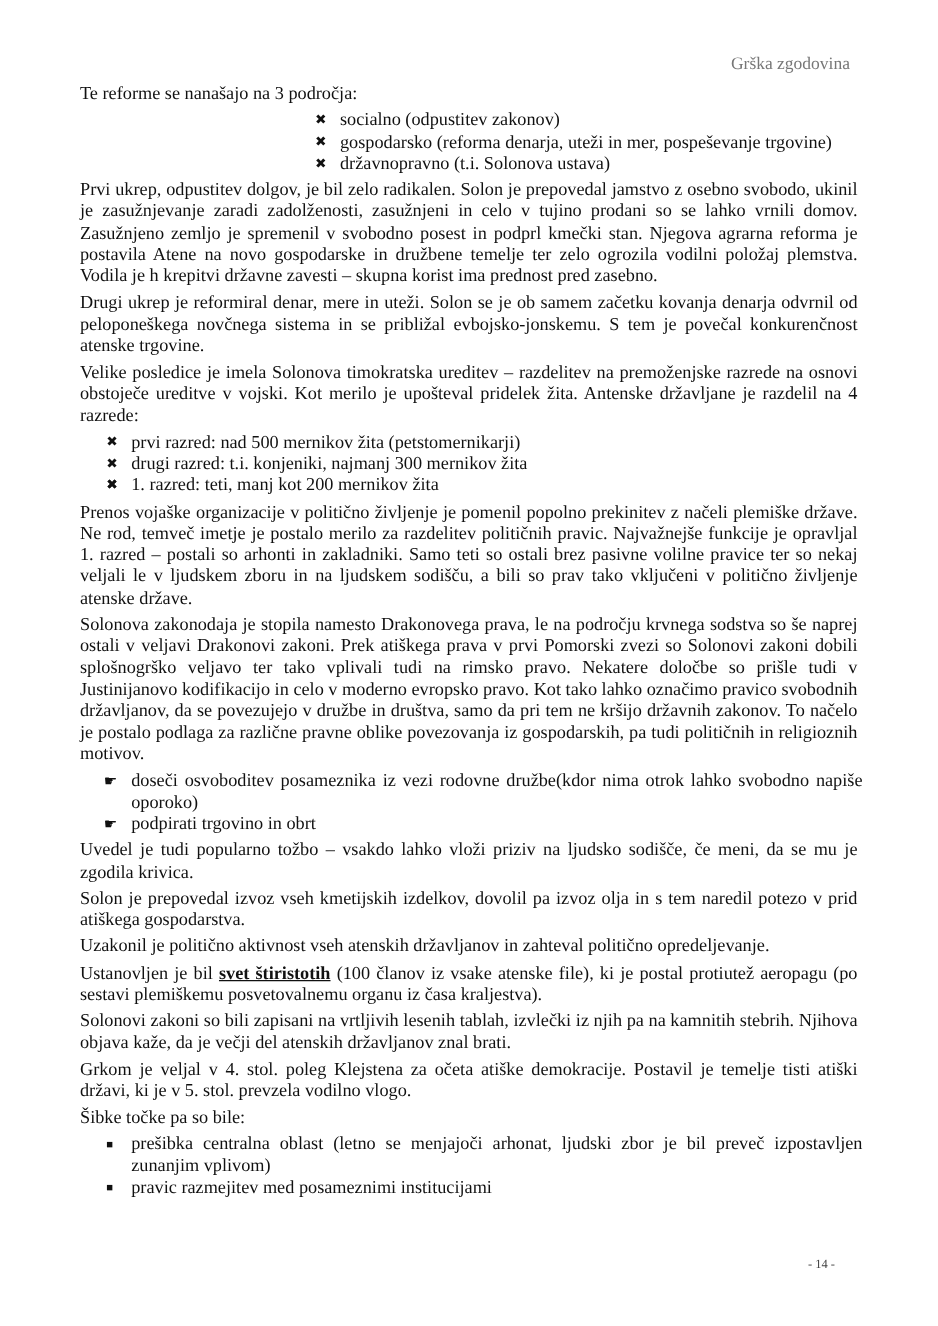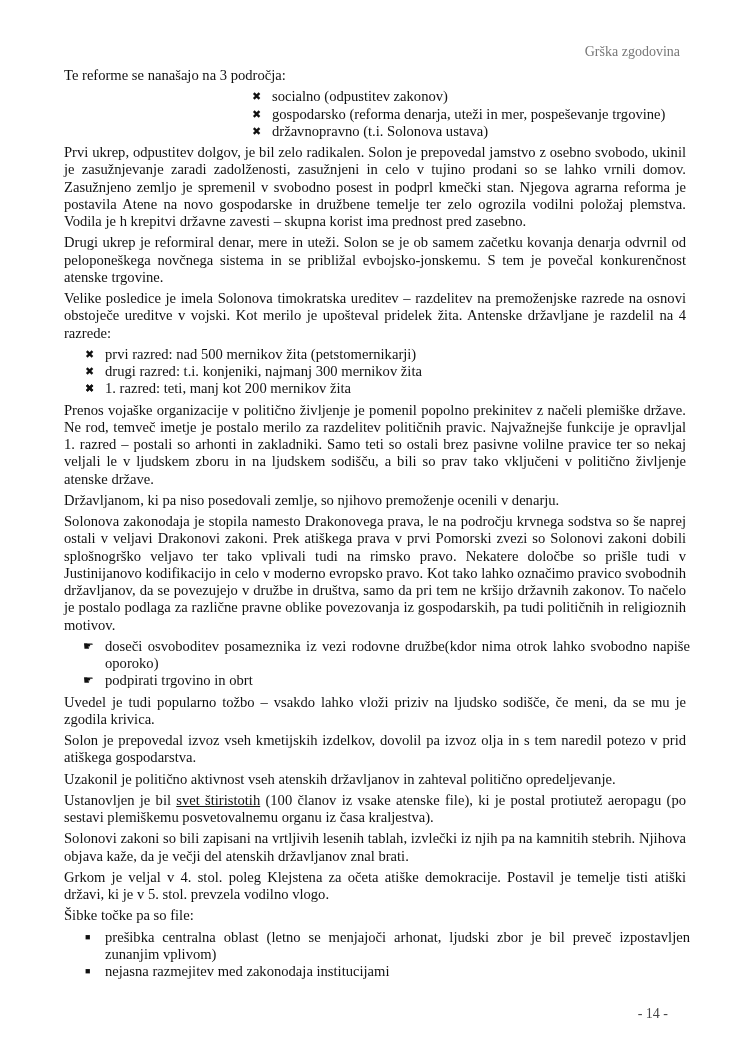--- a/index.html
+++ b/index.html
@@ -12,22 +12,22 @@
     .list { margin: 0; padding: 0; list-style: none; }
     .list li { position: relative; text-align: justify; }
     .list .marker { position: absolute; left: -20px; top: 0; font-size: 11px; }
     .list-areas { padding-left: 212px; }
     .list-classes { padding-left: 45px; }
     .list-ideas { padding-left: 45px; }
     .list-ideas .marker { left: -22px; font-size: 12px; }
     .list-weak { padding-left: 45px; }
     .list-weak .marker { font-size: 9px; left: -20px; }
     b { font-weight: normal; }
-    u { text-decoration: underline; }
-    .footer { position: absolute; top: 1006px; right: 82px; font-size: 14px; color: #444; }
+    u { text-decoration: underline; font-weight: bold; }
+    .footer { position: absolute; top: 1006px; right: 82px; font-size: 10px; color: #444; }
   </style>
 </head>
 <body>
 
 <div class="header">Grška zgodovina</div>
 
 <div class="content">
   <p>Te reforme se nanašajo na 3 področja:</p>
   <ul class="list list-areas">
     <li><span class="marker">✖</span><span>socialno (odpustitev zakonov)</span></li>
@@ -40,35 +40,34 @@
   <p><span>Velike posledice je imela Solonova </span><b>timokratska ureditev</b><span> – razdelitev na premoženjske razrede na osnovi obstoječe ureditve v vojski. Kot merilo je upošteval pridelek žita. Antenske državljane je razdelil na 4 razrede:</span></p>
 
   <ul class="list list-classes">
     <li><span class="marker">✖</span><span>prvi razred: nad 500 mernikov žita (petstomernikarji)</span></li>
     <li><span class="marker">✖</span><span>drugi razred: t.i. konjeniki, najmanj 300 mernikov žita</span></li>
     <li><span class="marker">✖</span></li>
     <li><span class="marker">✖</span><span>1. razred: teti, manj kot 200 mernikov žita</span></li>
   </ul>
 
   <p>Prenos vojaške organizacije v politično življenje je pomenil popolno prekinitev z načeli plemiške države. Ne rod, temveč imetje je postalo merilo za razdelitev političnih pravic. Najvažnejše funkcije je opravljal 1. razred – postali so arhonti in zakladniki. Samo teti  so ostali brez pasivne volilne pravice ter so nekaj veljali le v ljudskem zboru in na ljudskem sodišču, a bili so prav tako vključeni v politično življenje atenske države.</p>
-  <p>Državljanom, ki pa niso posedovali zemlje, so njihovo premoženje ocenili v denarju.</p>
   <p>Solonova zakonodaja je stopila namesto Drakonovega prava, le na področju krvnega sodstva so še naprej ostali v veljavi Drakonovi zakoni. Prek atiškega prava v prvi Pomorski zvezi so Solonovi zakoni dobili splošnogrško veljavo ter tako vplivali tudi na rimsko pravo. Nekatere določbe so prišle tudi v Justinijanovo kodifikacijo in celo v moderno evropsko pravo. Kot tako lahko označimo pravico svobodnih državljanov, da se povezujejo v družbe in društva, samo da pri tem ne kršijo državnih zakonov. To načelo je postalo podlaga za različne pravne oblike povezovanja iz gospodarskih, pa tudi političnih in religioznih motivov.</p>
 
   <ul class="list list-ideas">
     <li><span class="marker">☛</span><span>doseči osvoboditev posameznika iz vezi rodovne družbe(kdor nima otrok lahko svobodno napiše oporoko)</span></li>
     <li><span class="marker">☛</span><span>podpirati trgovino in obrt</span></li>
   </ul>
 
   <p>Uvedel je tudi popularno tožbo – vsakdo lahko vloži priziv na ljudsko sodišče, če meni, da se  mu je zgodila krivica.</p>
   <p>Solon je prepovedal izvoz vseh kmetijskih izdelkov, dovolil pa izvoz olja in s tem naredil potezo v prid atiškega gospodarstva.</p>
   <p>Uzakonil je politično aktivnost vseh atenskih državljanov in zahteval politično opredeljevanje.</p>
   <p><span>Ustanovljen je bil </span><u>svet štiristotih</u><span> (100 članov iz vsake atenske file), ki je postal protiutež aeropagu (po sestavi plemiškemu posvetovalnemu organu iz časa kraljestva).</span></p>
   <p>Solonovi zakoni so bili zapisani na vrtljivih lesenih tablah, izvlečki iz njih pa na kamnitih stebrih. Njihova objava kaže, da je večji del atenskih državljanov znal brati.</p>
   <p>Grkom je veljal v 4. stol. poleg Klejstena za očeta atiške demokracije. Postavil je temelje tisti atiški državi, ki je v 5. stol. prevzela vodilno vlogo.</p>
-  <p>Šibke točke pa so file:</p>
+  <p>Šibke točke pa so bile:</p>
 
   <ul class="list list-weak">
     <li><span class="marker">■</span><span>prešibka centralna oblast (letno se menjajoči arhonat, ljudski zbor je bil preveč izpostavljen zunanjim vplivom)</span></li>
-    <li><span class="marker">■</span><span>nejasna razmejitev med zakonodaja institucijami</span></li>
+    <li><span class="marker">■</span><span>pravic razmejitev med posameznimi institucijami</span></li>
   </ul>
 </div>
 
 <div class="footer">- 14 -</div>
 
 </body></html>

